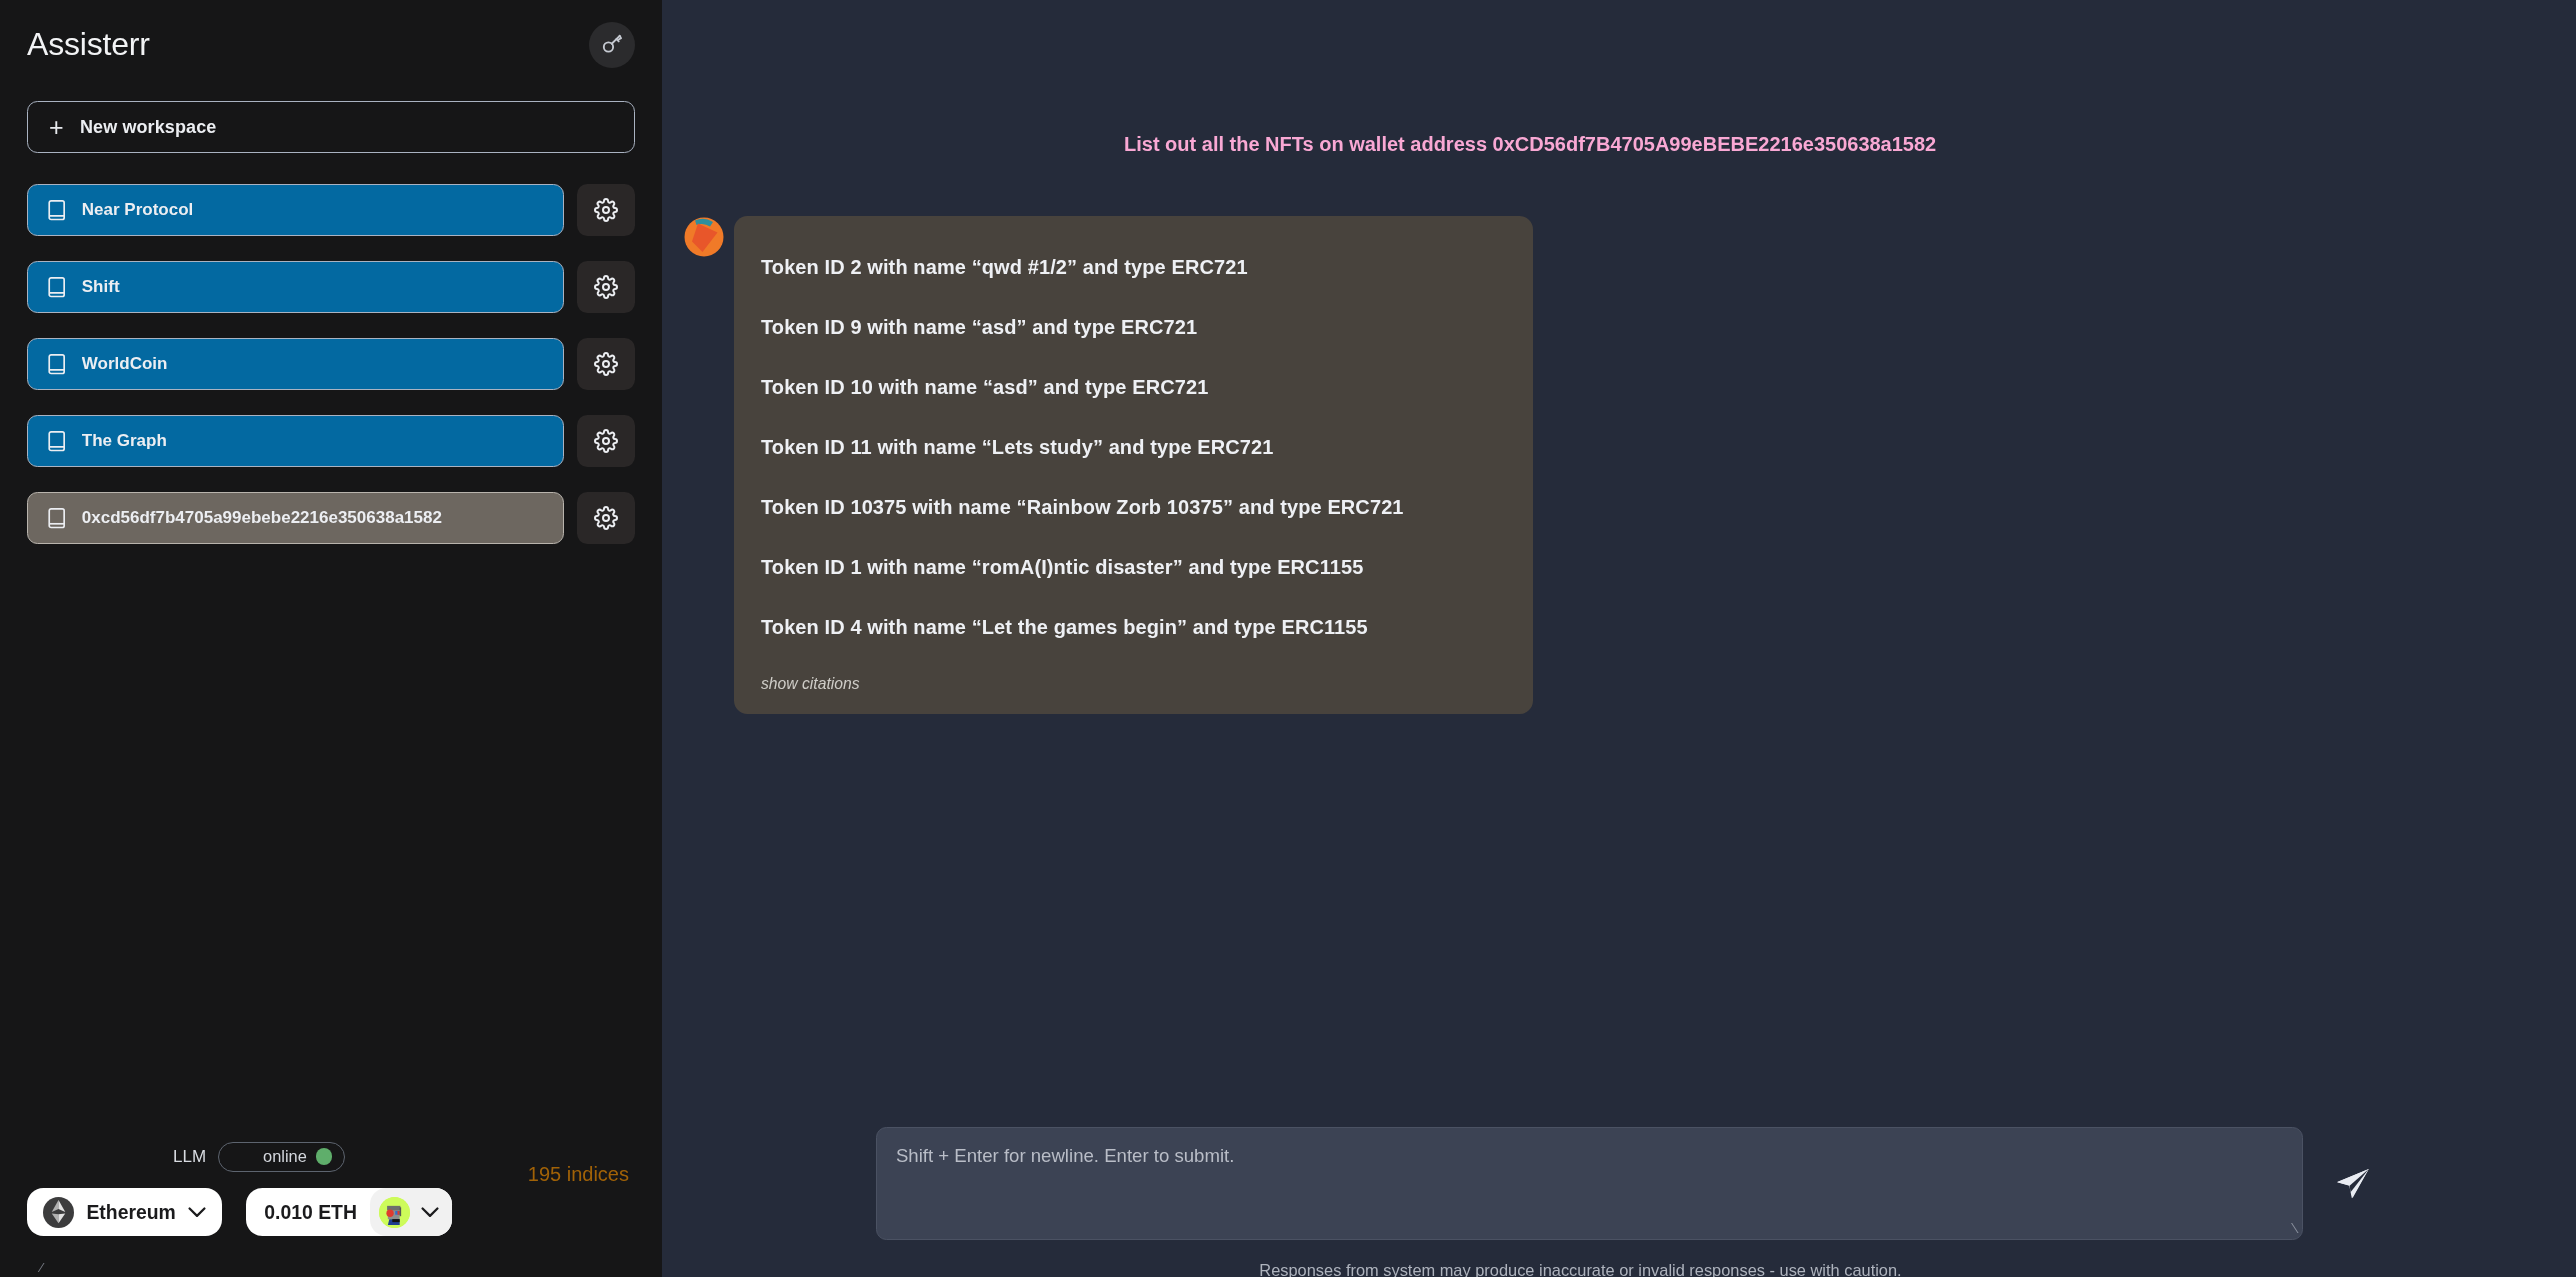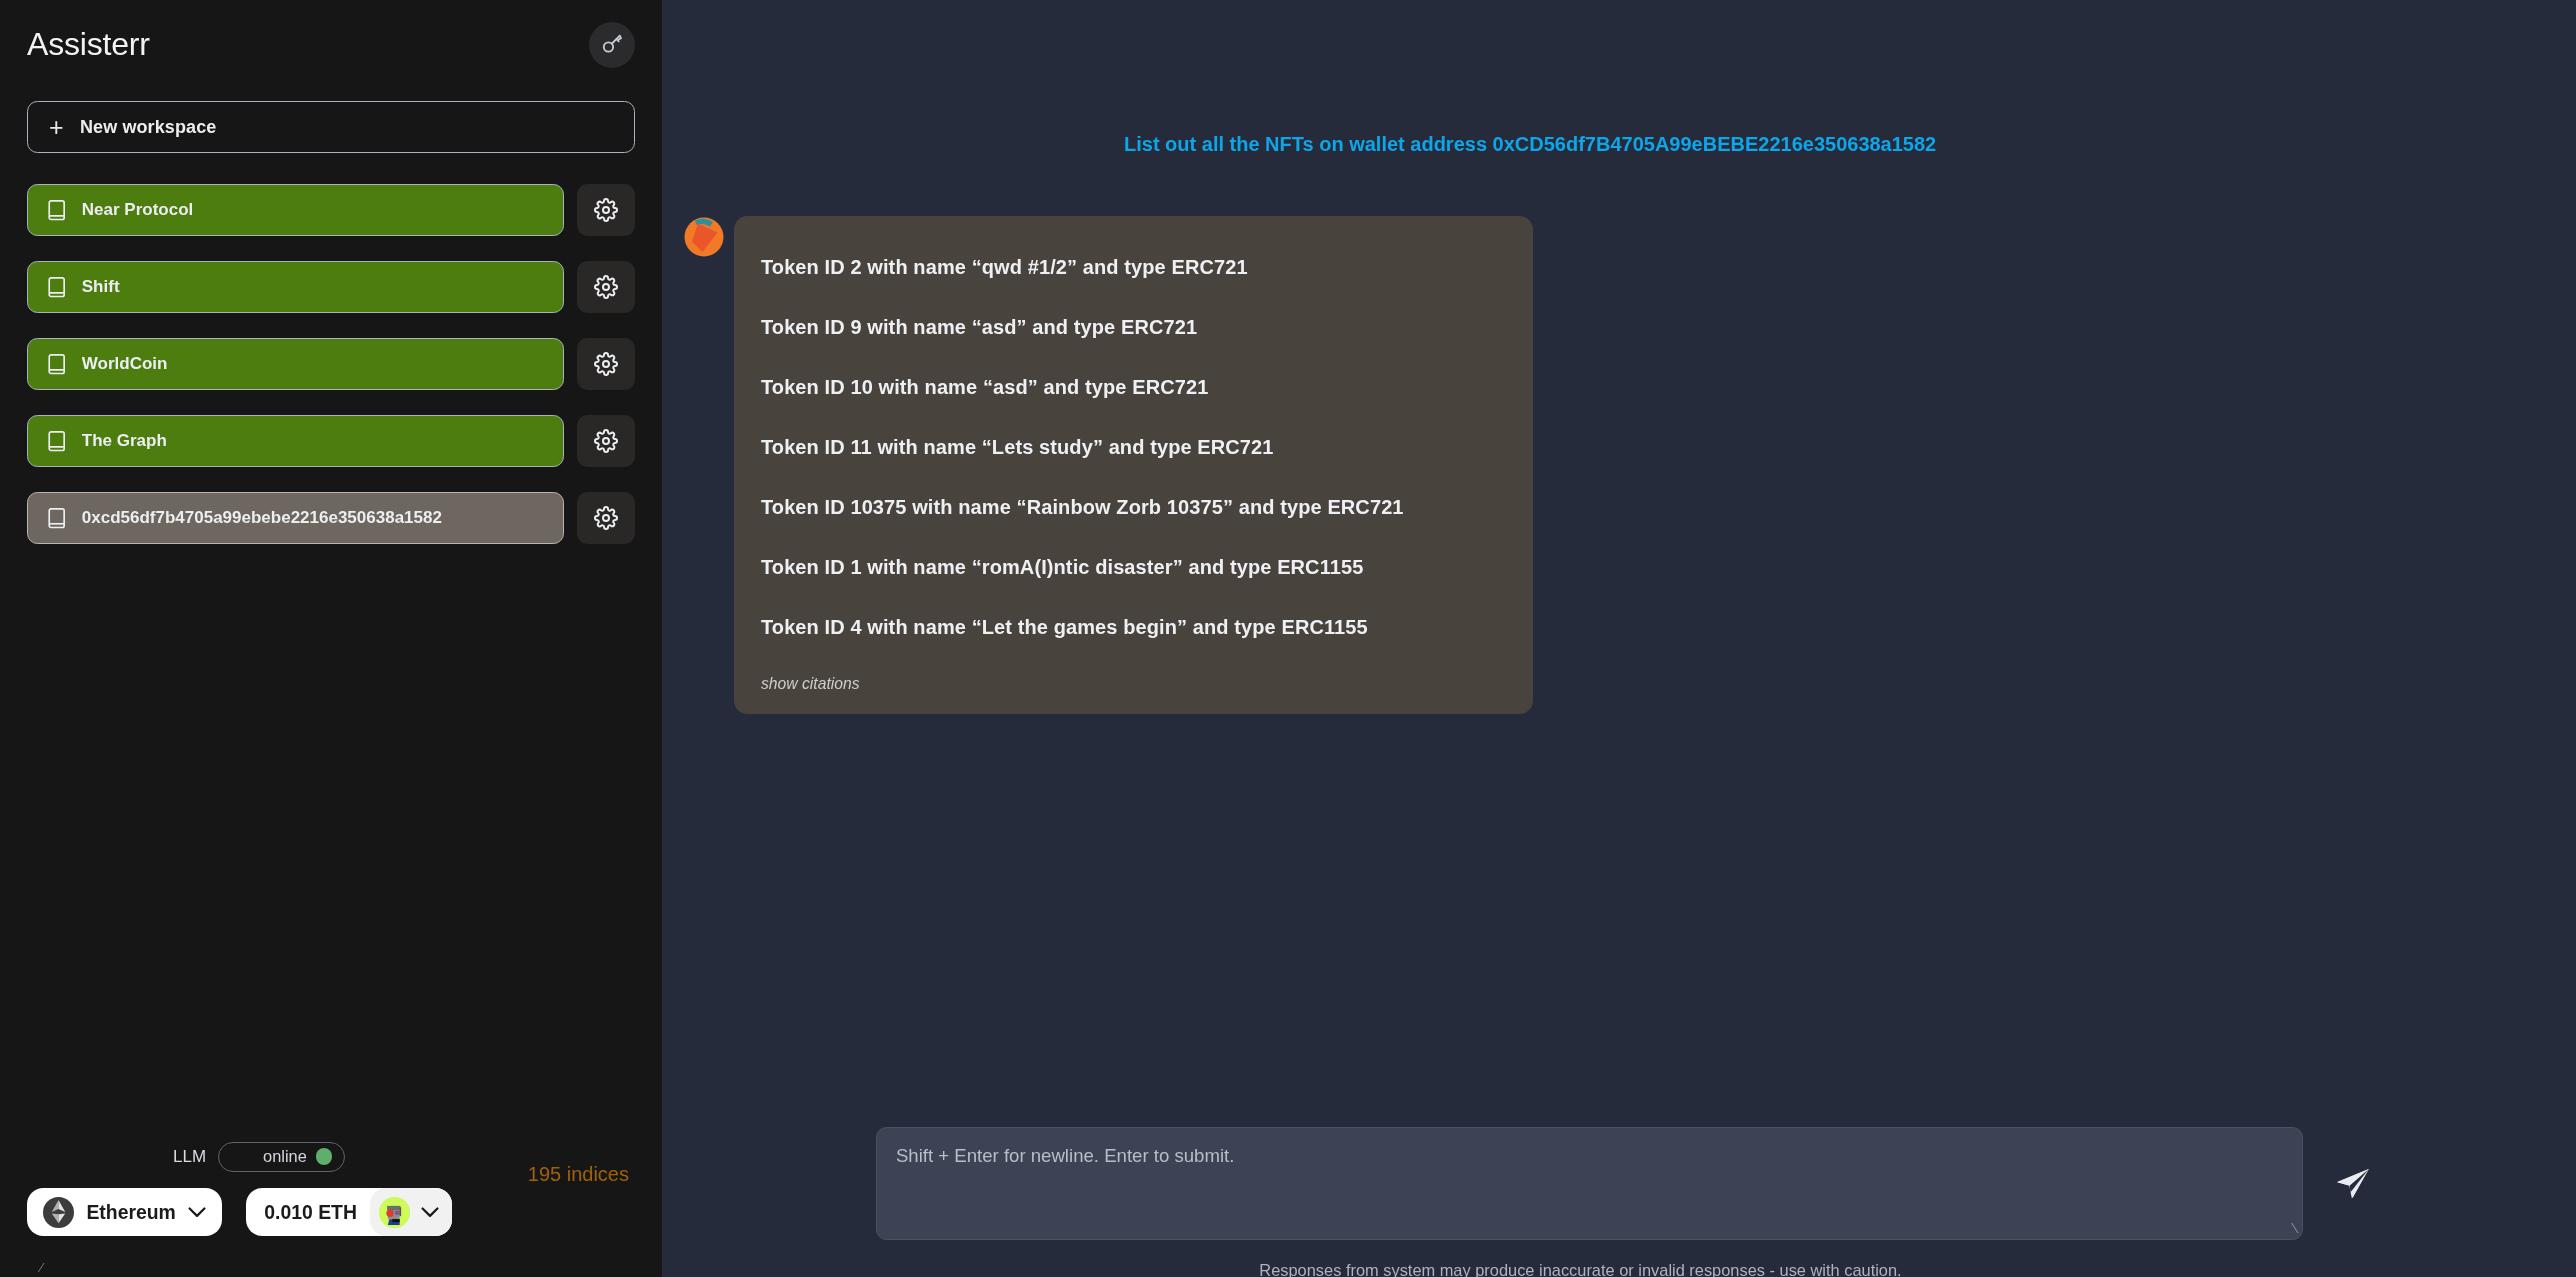--- a/index.html
+++ b/index.html
@@ -46,21 +46,21 @@
   }
   #new-workspace { margin-top: 12px; }
   .plus-icon { font-size: 25px; color: #e6e8ec; line-height: 1; font-weight: 300; }
   .wsbtn-label { font-size: 18px; color: #eceef2; font-weight: 700; letter-spacing: 0.1px; }
 
   #workspace-list { margin-top: 31px; display: flex; flex-direction: column; gap: 25px; }
   .ws-row { display: flex; align-items: center; gap: 13.4px; }
   .ws-item {
     flex: 1 1 auto; height: 52px;
     border: 1.1px solid #aab3c2; border-radius: 10.4px;
-    background: #4d7c0f;
+    background: #0369a1;
     display: flex; align-items: center; gap: 15px;
     padding: 0 19.4px; cursor: pointer; overflow: hidden;
   }
   .ws-item.selected { background: #6d6760; border-color: #b9b4ad; }
   .ws-name {
     font-size: 17px; color: #eceef2; font-weight: 700;
     white-space: nowrap; overflow: hidden; text-overflow: ellipsis;
   }
   .book-icon { width: 19.4px; height: 22.4px; flex: 0 0 19.4px; }
   .gear-btn {
@@ -105,21 +105,21 @@
     display: flex; align-items: center; gap: 10.4px; padding: 0 13.4px 0 9px;
   }
   #punk-avatar { width: 31px; height: 31px; border-radius: 50%; background: #cdfb5a; overflow: hidden; }
   #corner-mark { position: absolute; left: 13.4px; bottom: 3px; font-size: 13.4px; color: #7b7f88; }
 
   
   #main { flex: 1 1 auto; position: relative; height: 1278px; background: #252b3a; overflow: hidden; }
 
   #user-message {
     position: absolute; top: 133px; left: 462px; right: 0;
-    font-size: 20px; font-weight: 700; color: #0ea5e9;
+    font-size: 20px; font-weight: 700; color: #f9a8d4;
     white-space: nowrap; overflow: hidden;
   }
 
   #assistant-block { position: absolute; top: 216px; left: 21px; display: flex; align-items: flex-start; gap: 9px; }
   #assistant-avatar { width: 42px; height: 42px; border-radius: 50%; margin-bottom: 18px; flex: 0 0 42px; overflow: hidden; }
   #assistant-bubble {
     background: #48433d; border-radius: 13.4px;
     width: 799px; padding: 39px 27px 21px 27px;
   }
   .msg-line {

